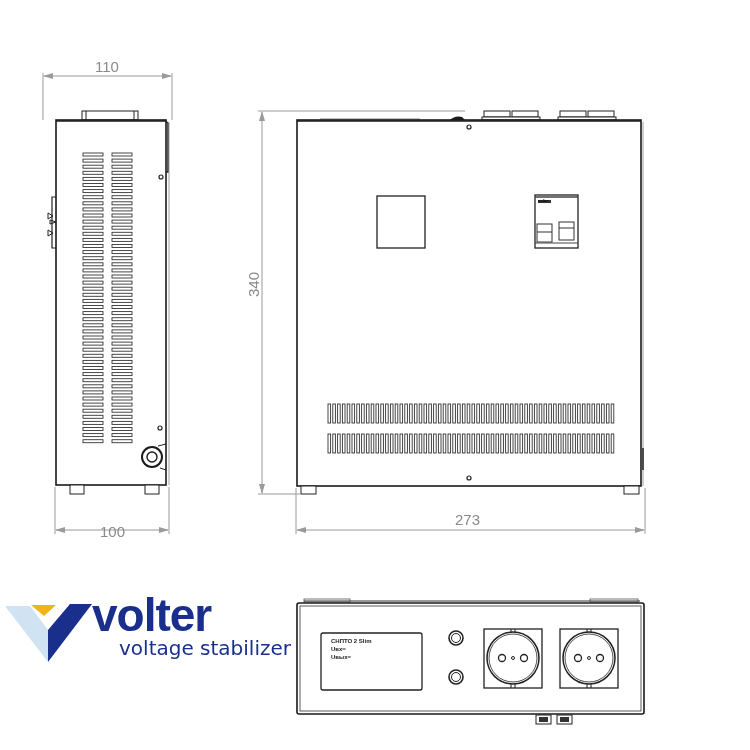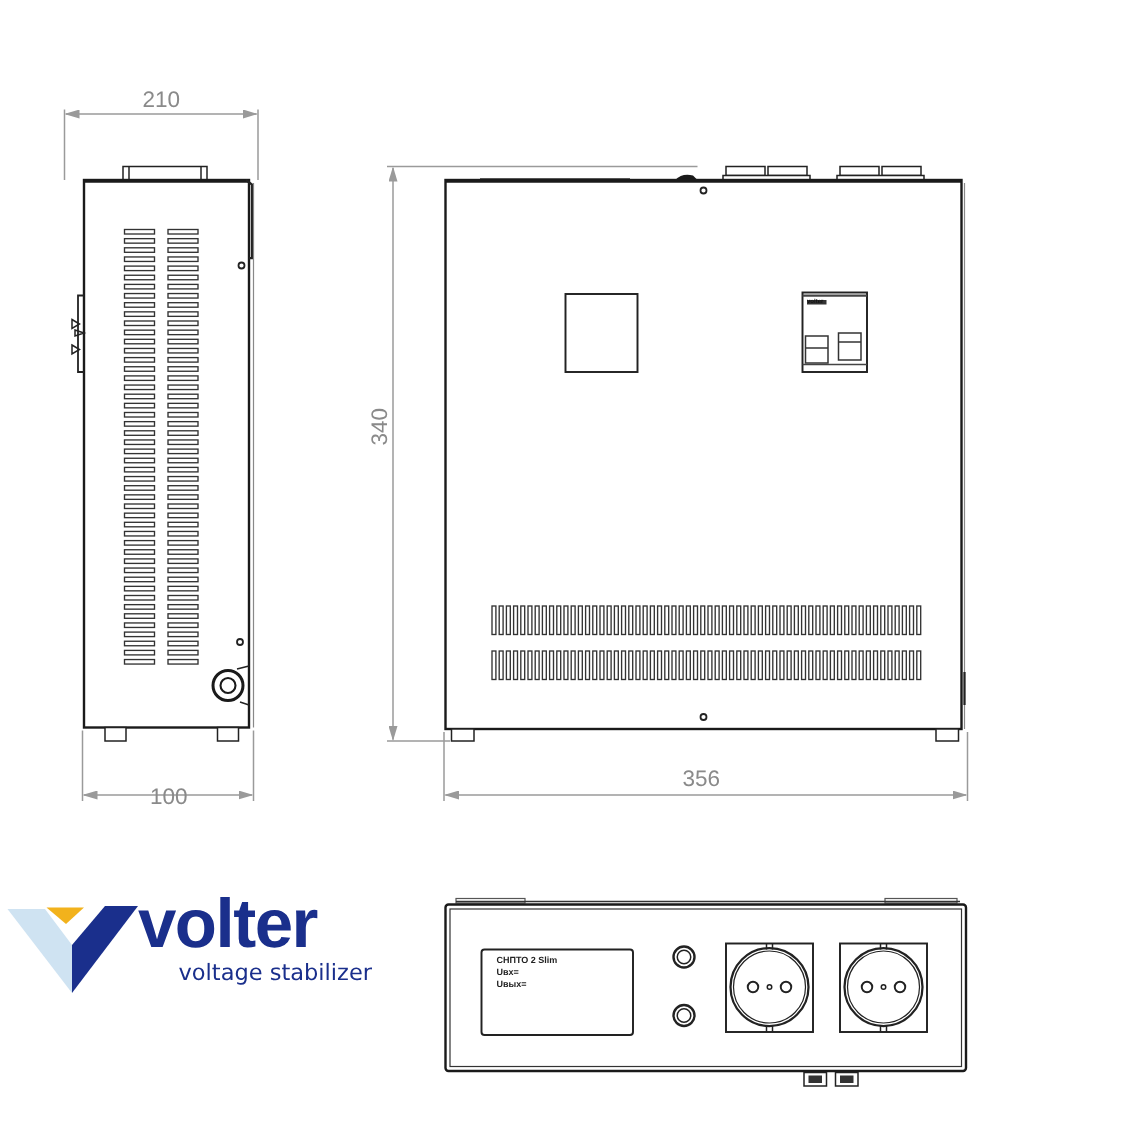--- a/index.html
+++ b/index.html
@@ -376,25 +376,25 @@
     <rect x="560" y="717" width="9" height="5" fill="#333"></rect>
   </g>
 
   <g>
     <path d="M5 606 L30 606 L48 630 L48 662 Z" fill="#cfe3f2"></path>
     <path d="M31 605 L56 605 L44 616 Z" fill="#f2b21c"></path>
     <path d="M48 662 L48 630 L70 604 L92 604 Z" fill="#1a2f8c"></path>
   </g>
 </svg>
 
-<span class="dim-text" style="left:95px; top:59px;">210</span>
+<span class="dim-text" style="left:95px; top:59px;">110</span>
 <span class="dim-text" style="left:100px; top:524px;">100</span>
 <span class="dim-text dim-v" style="left:241px; top:277px;">340</span>
-<span class="dim-text" style="left:455px; top:512px;">356</span>
+<span class="dim-text" style="left:455px; top:512px;">273</span>
 
 <span class="abs" style="left:538px; top:198px; font-size:4px; font-weight:bold; color:#111;">volter</span>
 
 <div class="lcd-text" style="left:331px; top:637px;">СНПТО 2 Slim</div>
 <div class="lcd-text" style="left:331px; top:645px;">Uвх=</div>
 <div class="lcd-text" style="left:331px; top:653px;">Uвых=</div>
 
 <div class="logo-word" style="left:92px; top:592px; font-size:46px; line-height:46px;">volter</div>
-<div class="logo-tag" style="left:119px; top:640px; font-size:15px; line-height:16px;">voltage stabilizer</div>
+<div class="logo-tag" style="left:119px; top:640px; font-size:20px; line-height:16px;">voltage stabilizer</div>
 
 </body></html>

